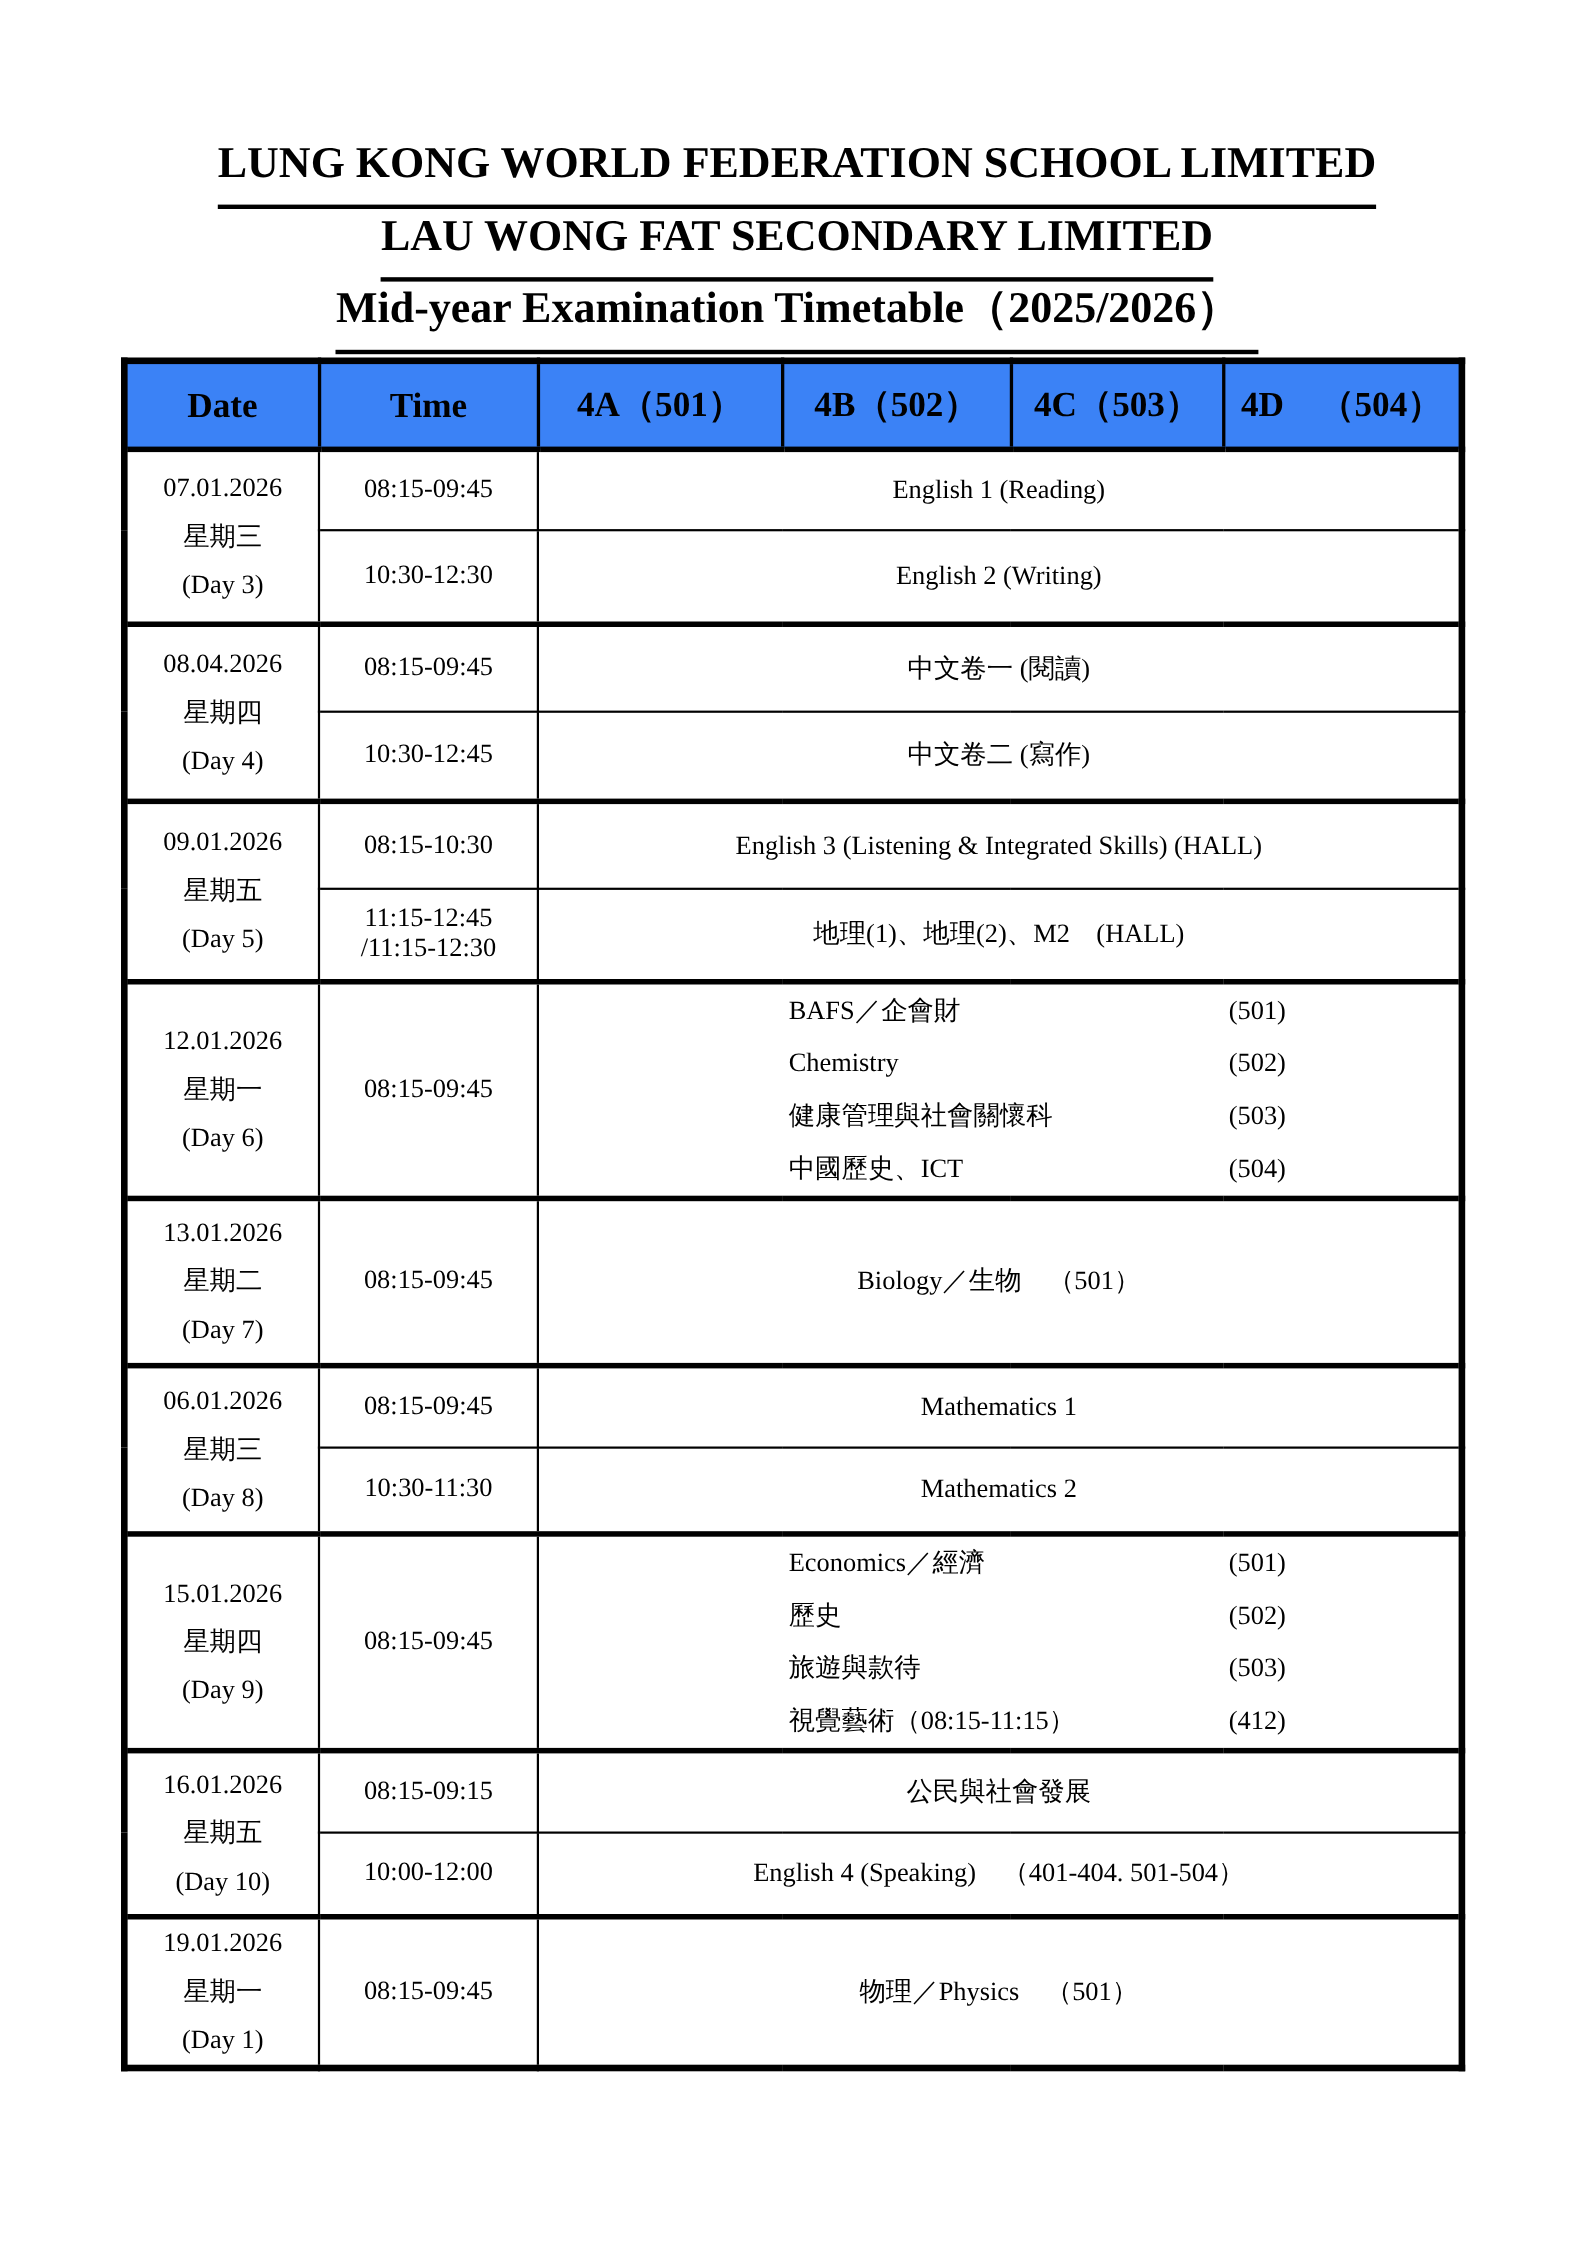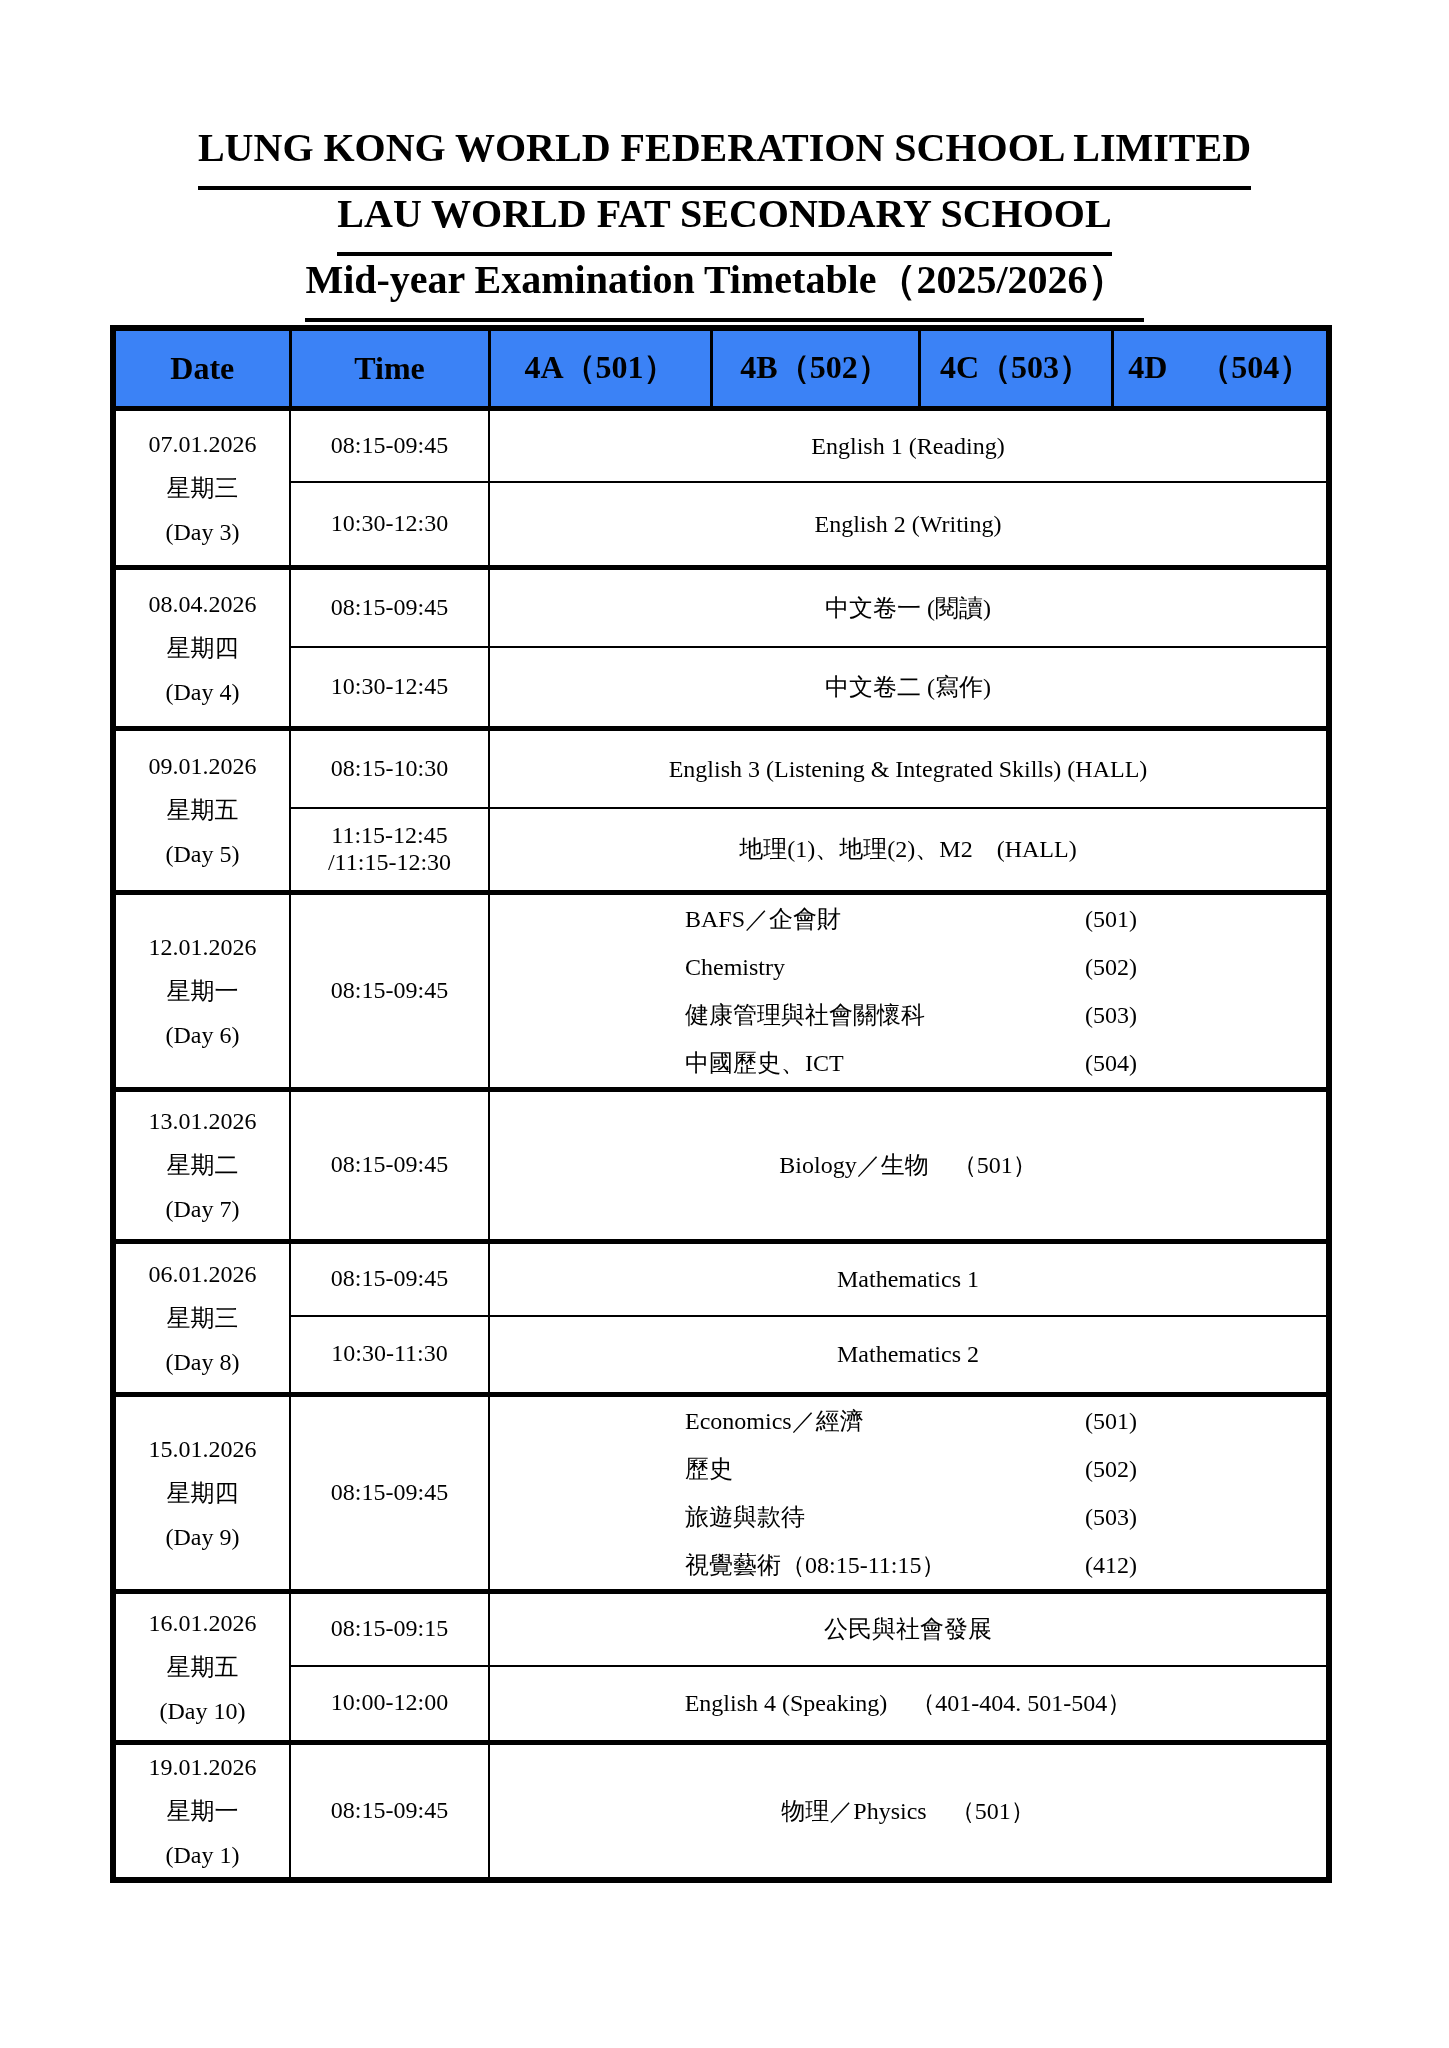--- a/index.html
+++ b/index.html
@@ -71,28 +71,29 @@
 
   .subj-list {
     margin-left: 195px;
     width: 500px;
     text-align: left;
   }
   .subj-row {
     display: grid;
     grid-template-columns: 400px 100px;
     line-height: 48px;
+    margin-left: 32px;
   }
 </style>
 </head>
 <body>
 
 <div class="title-block">
   <div class="title-line"><span class="u">LUNG KONG WORLD FEDERATION SCHOOL LIMITED</span></div>
-  <div class="title-line"><span class="u">LAU WORLD FAT SECONDARY SCHOOL</span></div>
+  <div class="title-line"><span class="u">LAU WONG FAT SECONDARY LIMITED</span></div>
   <div class="title-line"><span class="u u-tail">Mid-year Examination Timetable（2025/2026）</span></div>
 </div>
 
 <table class="timetable">
   <colgroup>
     <col style="width:177px">
       <col style="width:199px">
       <col style="width:222px">
     <col style="width:208px">
       <col style="width:193px">

